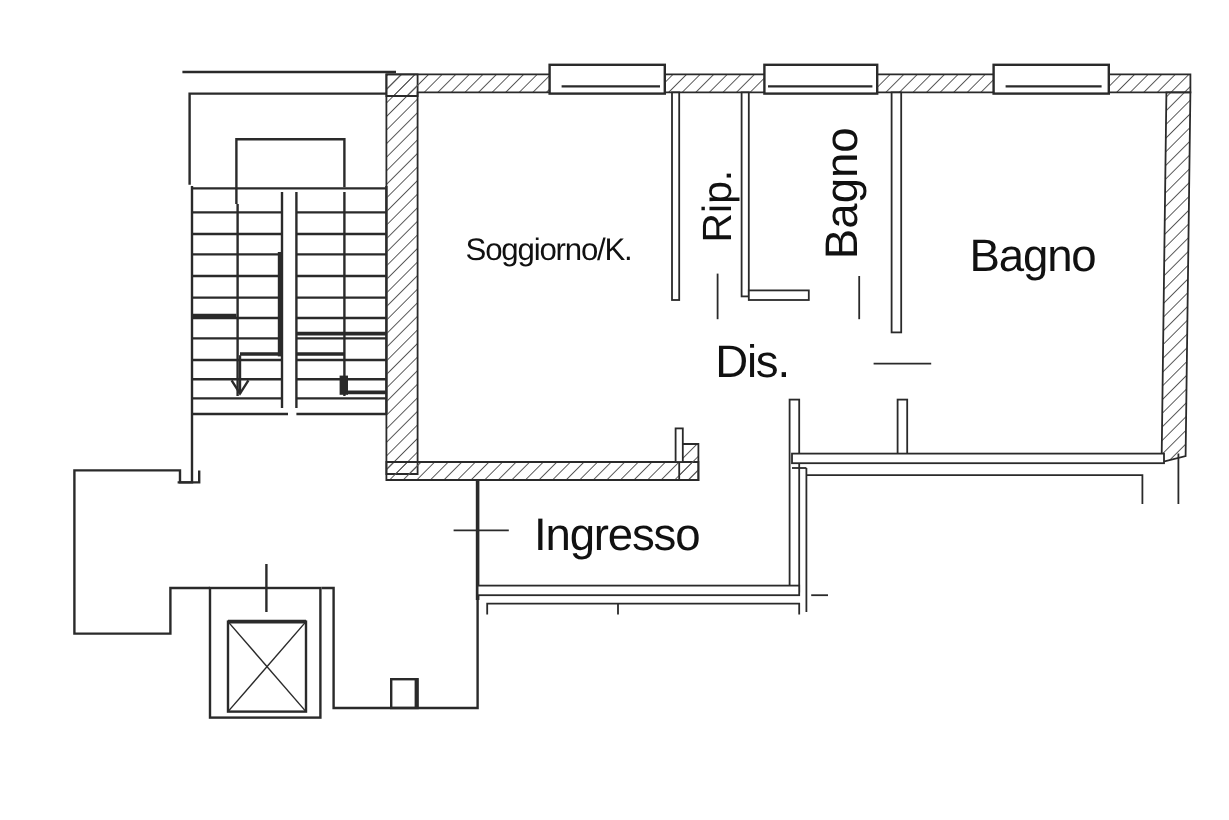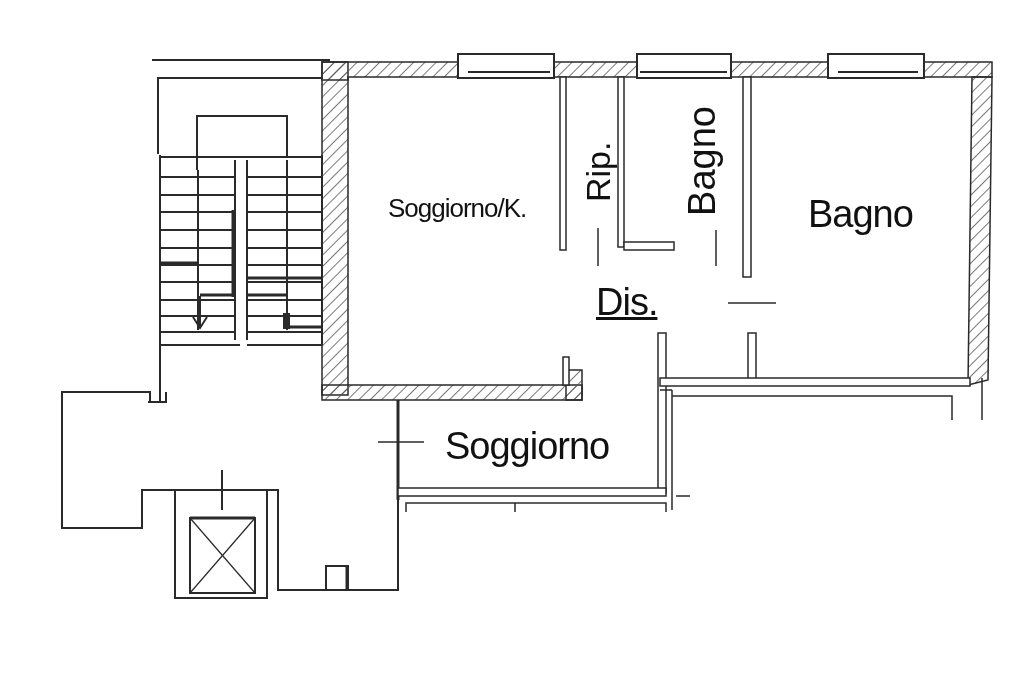--- a/index.html
+++ b/index.html
@@ -1,21 +1,21 @@
 <!DOCTYPE html>
 <html><head>
   <meta charset="utf-8">
   <style>
     html, body { margin: 0; padding: 0; background: #ffffff; }
     body { width: 1024px; height: 683px; overflow: hidden; position: relative; }
     #plan { position: absolute; left: 0; top: 0; width: 1024px; height: 683px; }
     .label { position: absolute; font-family: "Liberation Sans", sans-serif; color: #111; white-space: nowrap; line-height: 1; }
     .lbl-soggiorno { left: 388px; top: 195px; font-size: 26px; letter-spacing: -1px; }
     .lbl-camera { left: 808px; top: 195px; font-size: 38px; letter-spacing: -1px; }
-    .lbl-dis { left: 596px; top: 283px; font-size: 38px; letter-spacing: -1px; text-decoration: underline; }
+    .lbl-dis { left: 596px; top: 283px; font-size: 38px; letter-spacing: -1px; }
     .lbl-ingresso { left: 445px; top: 427px; font-size: 38px; letter-spacing: -1px; }
     .lbl-rip { left: 568px; top: 155px; font-size: 34px; transform: rotate(-90deg); transform-origin: center; width: 60px; text-align: center; }
     .lbl-bagno { left: 642px; top: 142px; font-size: 38px; transform: rotate(-90deg); transform-origin: center; width: 120px; text-align: center; }
   </style>
 </head>
 <body>
 
 <svg id="plan" viewBox="0 0 1024 683" xmlns="http://www.w3.org/2000/svg">
   <defs>
     <pattern id="hatch" patternUnits="userSpaceOnUse" width="8" height="8" patternTransform="rotate(45)">
@@ -145,13 +145,13 @@
     <line x1="515" y1="503" x2="515" y2="512"></line>
     <line x1="676" y1="496" x2="690" y2="496"></line>
   </g>
 </svg>
 
 <div class="label lbl-soggiorno">Soggiorno/K.</div>
 <div class="label lbl-rip">Rip.</div>
 <div class="label lbl-bagno">Bagno</div>
 <div class="label lbl-camera">Bagno</div>
 <div class="label lbl-dis">Dis.</div>
-<div class="label lbl-ingresso">Soggiorno</div>
+<div class="label lbl-ingresso">Ingresso</div>
 
 </body></html>

